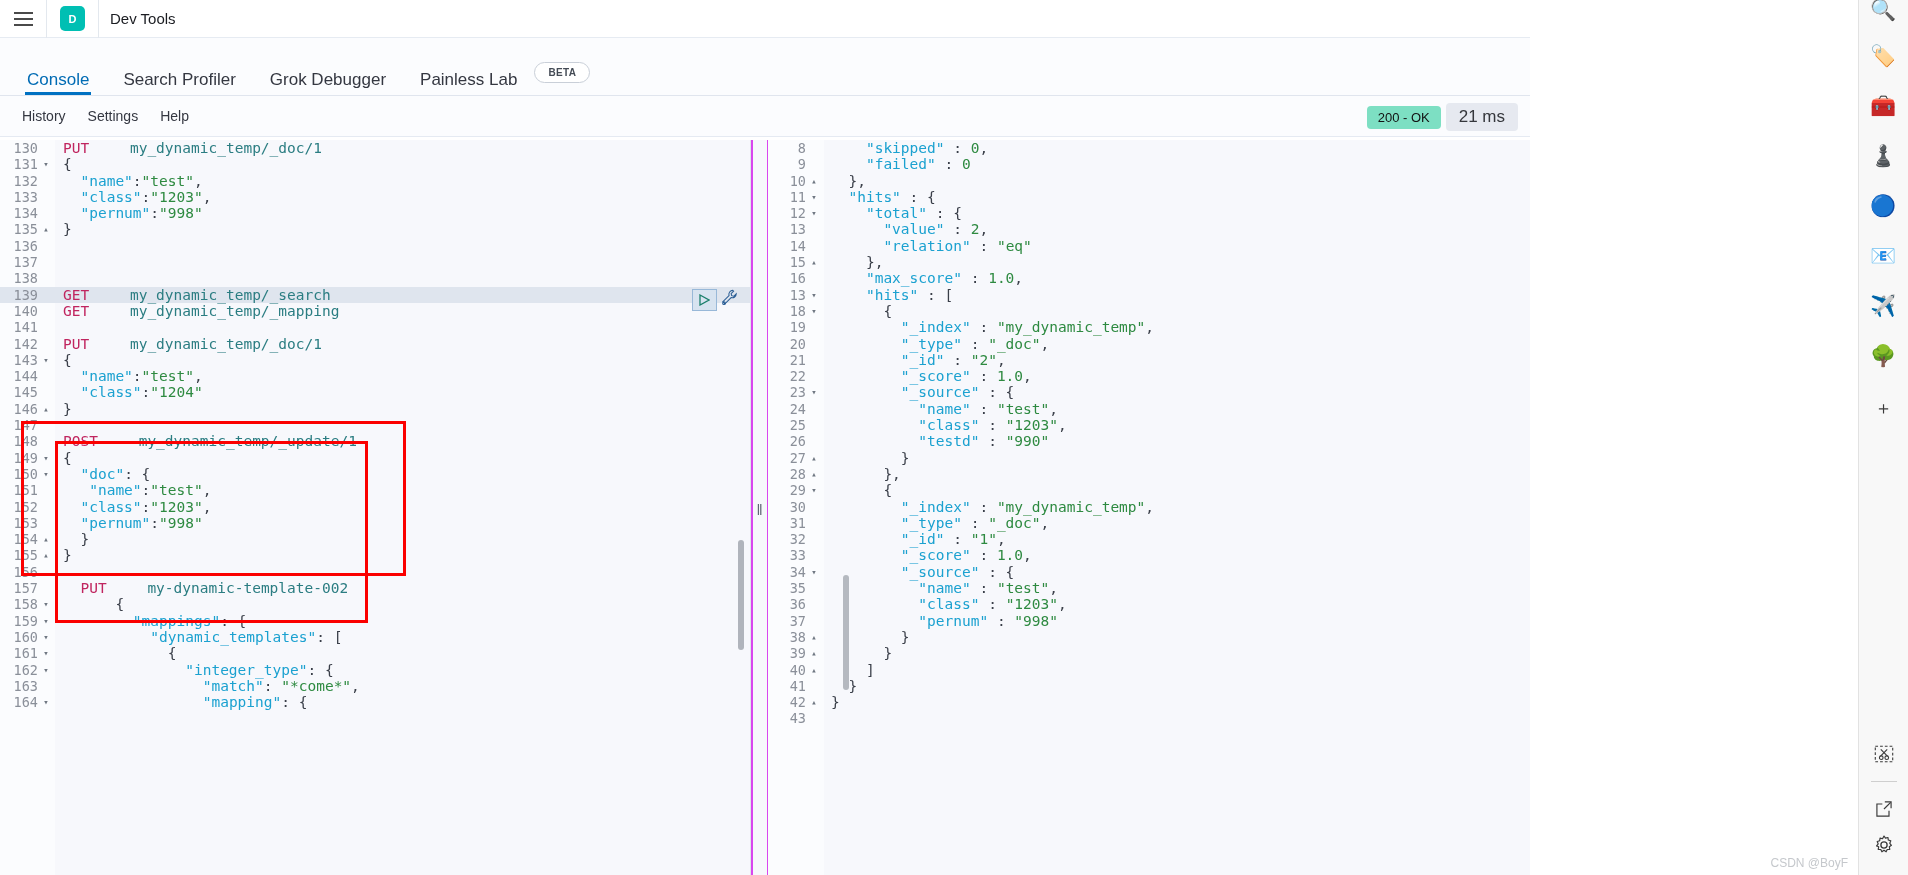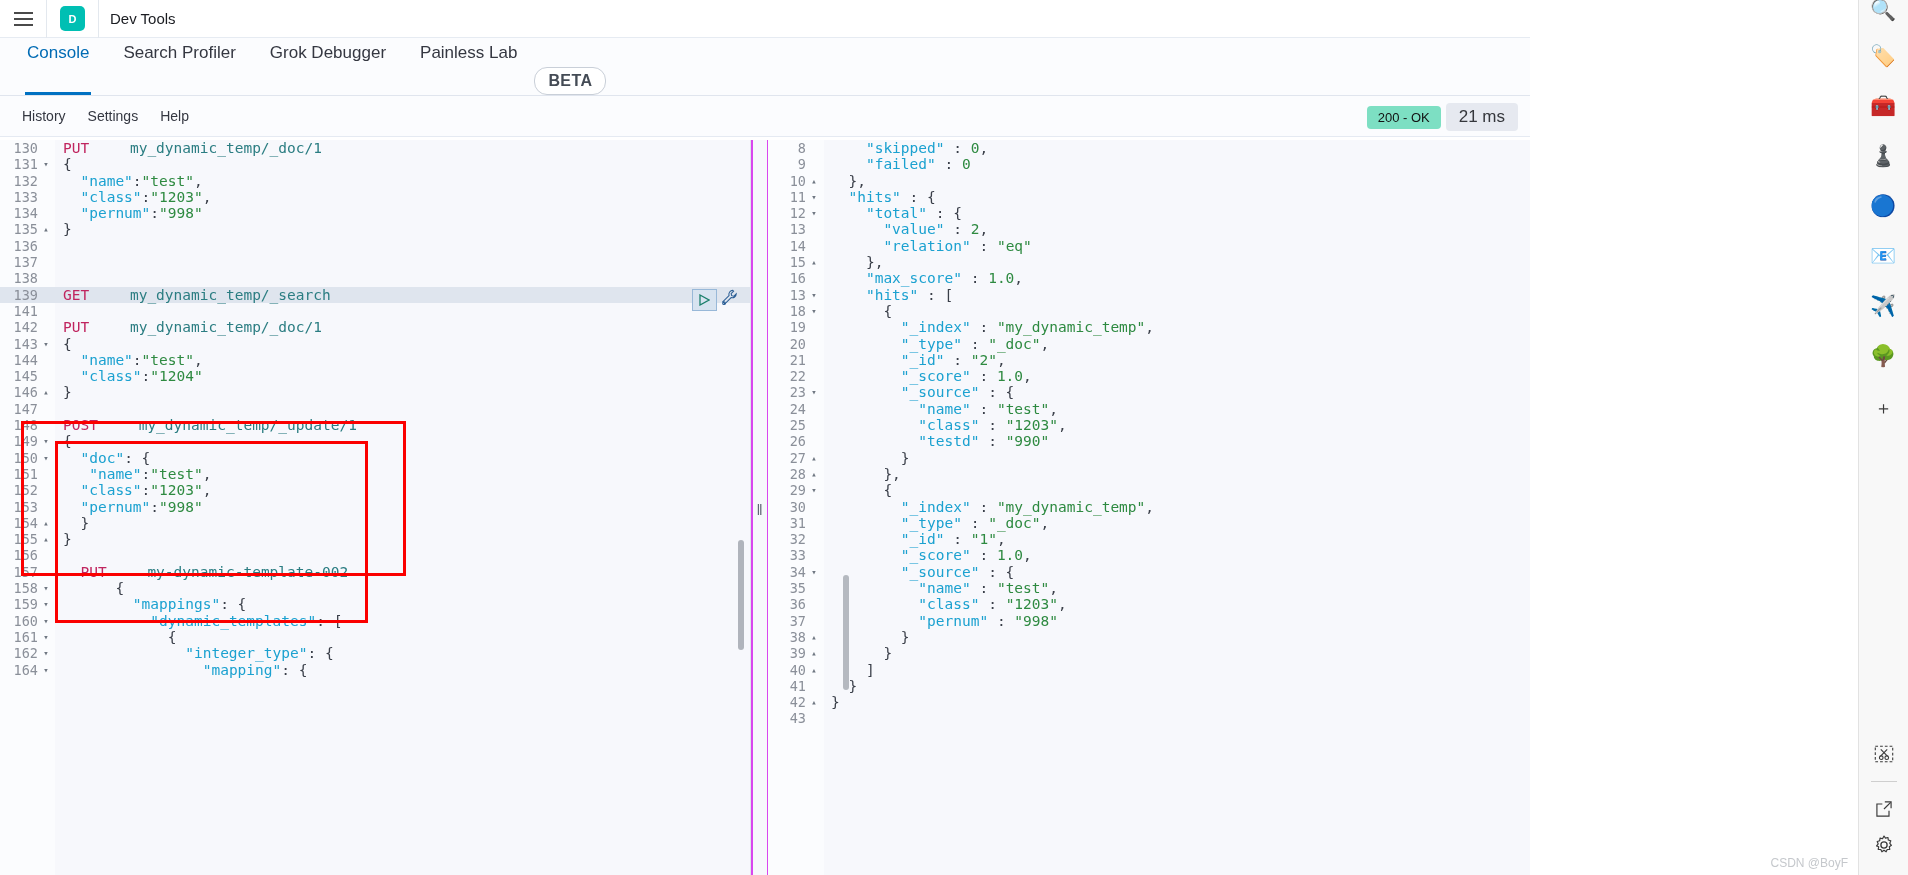--- a/index.html
+++ b/index.html
@@ -40,40 +40,41 @@
   .tabsbar {
     position: absolute; left: 0; top: 38px;
     width: 1530px; height: 58px;
     background: #fbfcfe;
     border-bottom: 1px solid #e0e5ee;
     display: flex; align-items: flex-end;
     padding-left: 10px;
   }
   .tab {
     position: relative;
-    padding: 0 17px 32px 17px;
+    padding: 0 17px 5px 17px;
     font-size: 17px;
     color: #343741;
     cursor: pointer;
     white-space: nowrap;
   }
   .tab.active { color: #006bb4; }
   .tab.active::after {
     content: ""; position: absolute; left: 15px; right: 15px; bottom: 0;
     height: 3px; background: #0071c2;
   }
   .beta-badge {
     display: inline-block;
     border: 1px solid #c9cfd8;
     border-radius: 13px;
     padding: 4px 13px;
-    font-size: 16px; font-weight: bold;
+    font-size: 10px; font-weight: bold;
     letter-spacing: .4px;
     color: #444b55;
     background: #ffffff;
+    margin-bottom: 12px;
   }
 
   
   .submenu {
     position: absolute; left: 0; top: 96px;
     width: 1530px; height: 41px;
     background: #fbfcfe;
     display: flex; align-items: center;
     padding-left: 11px;
     border-bottom: 1px solid #e5eaf2;
@@ -264,20 +265,21 @@
           <div class="ln"><span class="num">130</span><span class="fold"></span><span class="txt"><span class="k-method">PUT </span><span class="k-url">my_dynamic_temp/_doc/1</span></span></div>
           <div class="ln"><span class="num">131</span><span class="fold">▾</span><span class="txt"><span class="k-punc">{</span></span></div>
           <div class="ln"><span class="num">132</span><span class="fold"></span><span class="txt"><span class="k-plain">  </span><span class="k-key">"name"</span><span class="k-punc">:</span><span class="k-str">"test"</span><span class="k-punc">,</span></span></div>
           <div class="ln"><span class="num">133</span><span class="fold"></span><span class="txt"><span class="k-plain">  </span><span class="k-key">"class"</span><span class="k-punc">:</span><span class="k-str">"1203"</span><span class="k-punc">,</span></span></div>
           <div class="ln"><span class="num">134</span><span class="fold"></span><span class="txt"><span class="k-plain">  </span><span class="k-key">"pernum"</span><span class="k-punc">:</span><span class="k-str">"998"</span></span></div>
           <div class="ln"><span class="num">135</span><span class="fold">▴</span><span class="txt"><span class="k-punc">}</span></span></div>
           <div class="ln"><span class="num">136</span><span class="fold"></span><span class="txt"></span></div>
           <div class="ln"><span class="num">137</span><span class="fold"></span><span class="txt"></span></div>
           <div class="ln"><span class="num">138</span><span class="fold"></span><span class="txt"></span></div>
           <div class="ln hl"><span class="num">139</span><span class="fold"></span><span class="txt"><span class="k-method">GET </span><span class="k-url">my_dynamic_temp/_search</span></span></div>
+          <div class="ln"><span class="num">140</span><span class="fold"></span><span class="txt"><span class="k-method">GET </span><span class="k-url">my_dynamic_temp/_mapping</span></span></div>
           <div class="ln"><span class="num">141</span><span class="fold"></span><span class="txt"></span></div>
           <div class="ln"><span class="num">142</span><span class="fold"></span><span class="txt"><span class="k-method">PUT </span><span class="k-url">my_dynamic_temp/_doc/1</span></span></div>
           <div class="ln"><span class="num">143</span><span class="fold">▾</span><span class="txt"><span class="k-punc">{</span></span></div>
           <div class="ln"><span class="num">144</span><span class="fold"></span><span class="txt"><span class="k-plain">  </span><span class="k-key">"name"</span><span class="k-punc">:</span><span class="k-str">"test"</span><span class="k-punc">,</span></span></div>
           <div class="ln"><span class="num">145</span><span class="fold"></span><span class="txt"><span class="k-plain">  </span><span class="k-key">"class"</span><span class="k-punc">:</span><span class="k-str">"1204"</span></span></div>
           <div class="ln"><span class="num">146</span><span class="fold">▴</span><span class="txt"><span class="k-punc">}</span></span></div>
           <div class="ln"><span class="num">147</span><span class="fold"></span><span class="txt"></span></div>
           <div class="ln"><span class="num">148</span><span class="fold"></span><span class="txt"><span class="k-method">POST </span><span class="k-url">my_dynamic_temp/_update/1</span></span></div>
           <div class="ln"><span class="num">149</span><span class="fold">▾</span><span class="txt"><span class="k-punc">{</span></span></div>
           <div class="ln"><span class="num">150</span><span class="fold">▾</span><span class="txt"><span class="k-plain">  </span><span class="k-key">"doc"</span><span class="k-punc">: {</span></span></div>
@@ -286,20 +288,21 @@
           <div class="ln"><span class="num">153</span><span class="fold"></span><span class="txt"><span class="k-plain">  </span><span class="k-key">"pernum"</span><span class="k-punc">:</span><span class="k-str">"998"</span></span></div>
           <div class="ln"><span class="num">154</span><span class="fold">▴</span><span class="txt"><span class="k-punc">  }</span></span></div>
           <div class="ln"><span class="num">155</span><span class="fold">▴</span><span class="txt"><span class="k-punc">}</span></span></div>
           <div class="ln"><span class="num">156</span><span class="fold"></span><span class="txt"></span></div>
           <div class="ln"><span class="num">157</span><span class="fold"></span><span class="txt"><span class="k-plain">  </span><span class="k-method">PUT </span><span class="k-url">my-dynamic-template-002</span></span></div>
           <div class="ln"><span class="num">158</span><span class="fold">▾</span><span class="txt"><span class="k-plain">      </span><span class="k-punc">{</span></span></div>
           <div class="ln"><span class="num">159</span><span class="fold">▾</span><span class="txt"><span class="k-plain">        </span><span class="k-key">"mappings"</span><span class="k-punc">: {</span></span></div>
           <div class="ln"><span class="num">160</span><span class="fold">▾</span><span class="txt"><span class="k-plain">          </span><span class="k-key">"dynamic_templates"</span><span class="k-punc">: [</span></span></div>
           <div class="ln"><span class="num">161</span><span class="fold">▾</span><span class="txt"><span class="k-plain">            </span><span class="k-punc">{</span></span></div>
           <div class="ln"><span class="num">162</span><span class="fold">▾</span><span class="txt"><span class="k-plain">              </span><span class="k-key">"integer_type"</span><span class="k-punc">: {</span></span></div>
+          <div class="ln"><span class="num">163</span><span class="fold"></span><span class="txt"><span class="k-plain">                </span><span class="k-key">"match"</span><span class="k-punc">: </span><span class="k-str">"*come*"</span><span class="k-punc">,</span></span></div>
           <div class="ln"><span class="num">164</span><span class="fold">▾</span><span class="txt"><span class="k-plain">                </span><span class="k-key">"mapping"</span><span class="k-punc">: {</span></span></div>
         </div>
       <div class="vscroll" style="right:6px; top:400px; height:110px;"></div>
     </div>
 
     <div class="splitter">
       <span>‖</span>
     </div>
 
     <div class="pane right">

